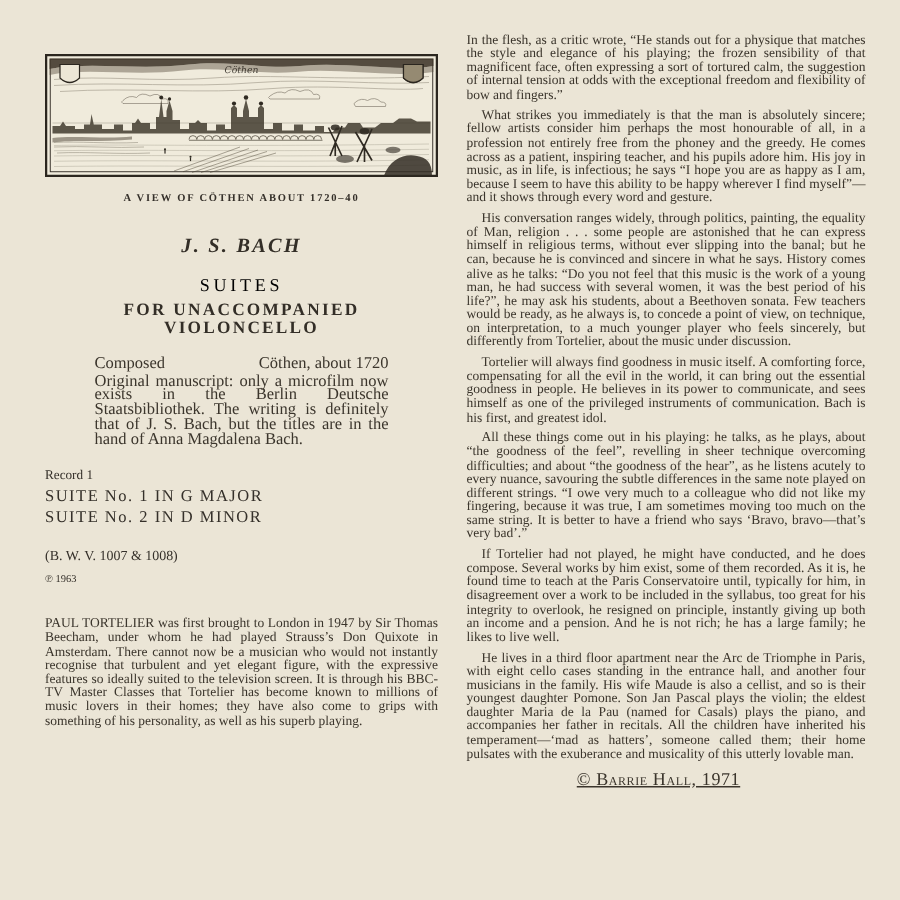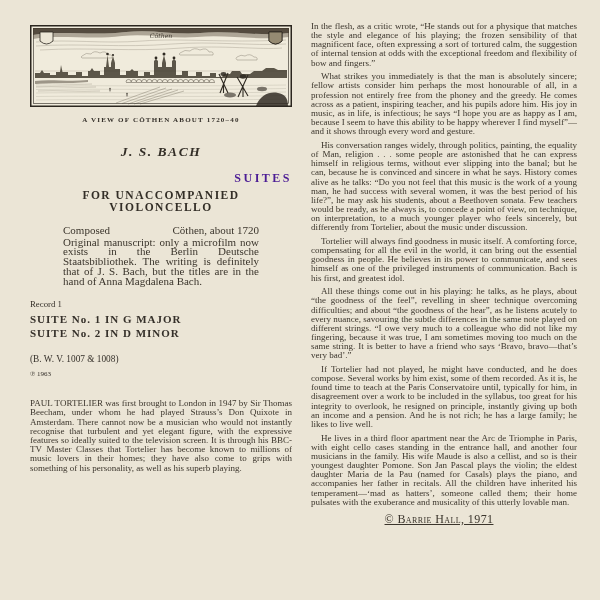--- a/index.html
+++ b/index.html
@@ -9,47 +9,47 @@
     color:#403a2f;
     background:
       linear-gradient(to right, rgba(99,89,70,.14) 0, rgba(99,89,70,0) 12px),
       linear-gradient(to left, rgba(99,89,70,.22) 0, rgba(99,89,70,0) 16px),
       linear-gradient(to bottom, rgba(99,89,70,.10) 0, rgba(99,89,70,0) 8px),
       linear-gradient(to top, rgba(99,89,70,.12) 0, rgba(99,89,70,0) 12px),
       radial-gradient(ellipse at 46% 40%, #efead d 0%, #ebe5d6 55%, #e0d9c6 100%);
     background-color:#ebe5d6;
   }
   .col{position:absolute;}
-  .left{left:30px;top:25px;width:262px;}
+  .left{left:30px;top:36px;width:262px;}
   .right{left:311px;top:22px;width:266px;}
 
   figure{margin:0;}
   .engraving-caption{
     margin-top:5px;text-align:center;
     font-size:7px;font-weight:bold;letter-spacing:1.2px;color:#35302a;
   }
   h1.composer{
     margin:20px 0 0;text-align:center;
     font-size:13.5px;font-style:italic;font-weight:bold;letter-spacing:1.5px;color:#332e27;
   }
   h2.work-title{
-    margin:11px 0 0;text-align:right;
-    font-size:12px;font-weight:bold;letter-spacing:2.5px;color:#4c1d95;
+    margin:11px 0 0;text-align:center;
+    font-size:12px;font-weight:normal;letter-spacing:2.5px;color:#000000;
   }
   h3.work-subtitle{
     margin:3px 0 0;text-align:center;
     font-size:11.5px;font-weight:bold;letter-spacing:1.5px;color:#332e27;
   }
   .composed{width:196px;margin:13px auto 0;font-size:11px;line-height:9.7px;color:#3b352c;}
   .composed-line{display:flex;justify-content:space-between;}
   .manuscript{margin:2px 0 0;text-align:justify;}
 
   .records{text-align:left;color:#35302a;}
   .record-label{margin-top:13px;font-size:8.8px;}
-  .suite{font-size:11px;font-weight:bold;letter-spacing:1px;line-height:13.5px;}
+  .suite{font-size:11px;font-weight:normal;letter-spacing:1px;line-height:13.5px;}
   .record-label + .suite{margin-top:4px;}
   .bwv{font-size:9.3px;margin-top:14px;line-height:11px;}
   .phonogram{font-size:7px;margin-top:5px;}
 
   .bio{margin:21px 0 0;font-size:9px;line-height:9.2px;text-align:justify;color:#3b352c;}
 
   .right p{margin:0;font-size:9px;line-height:9.15px;text-align:justify;color:#3b352c;}
   .right p + p{margin-top:4.5px;text-indent:10px;}
   .credit{
     margin-top:5px;text-align:center;padding-right:10px;

